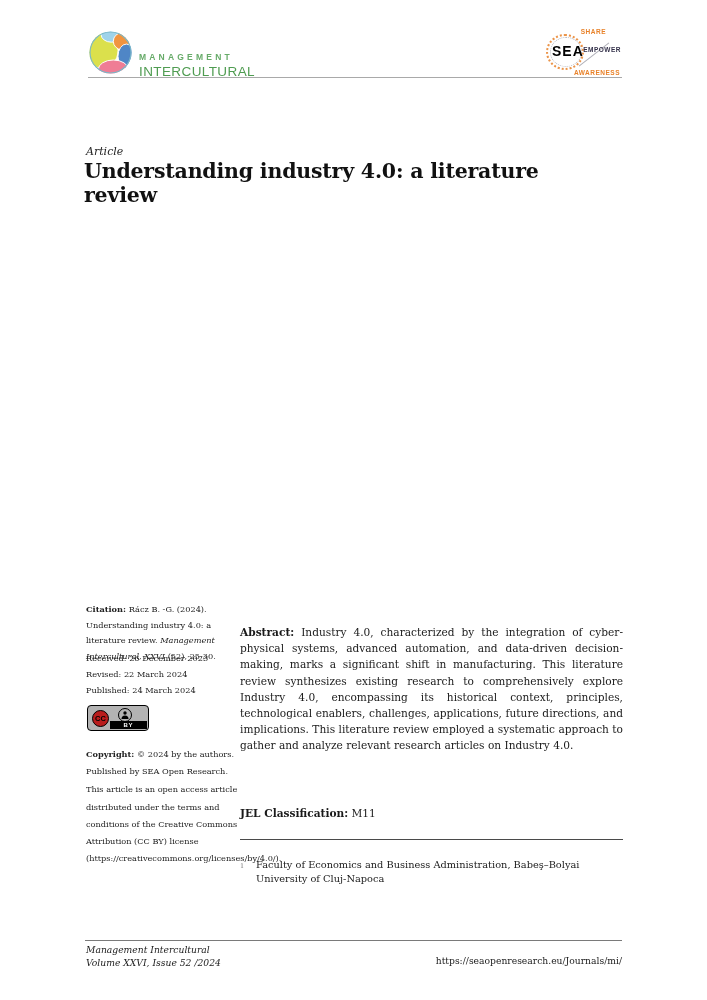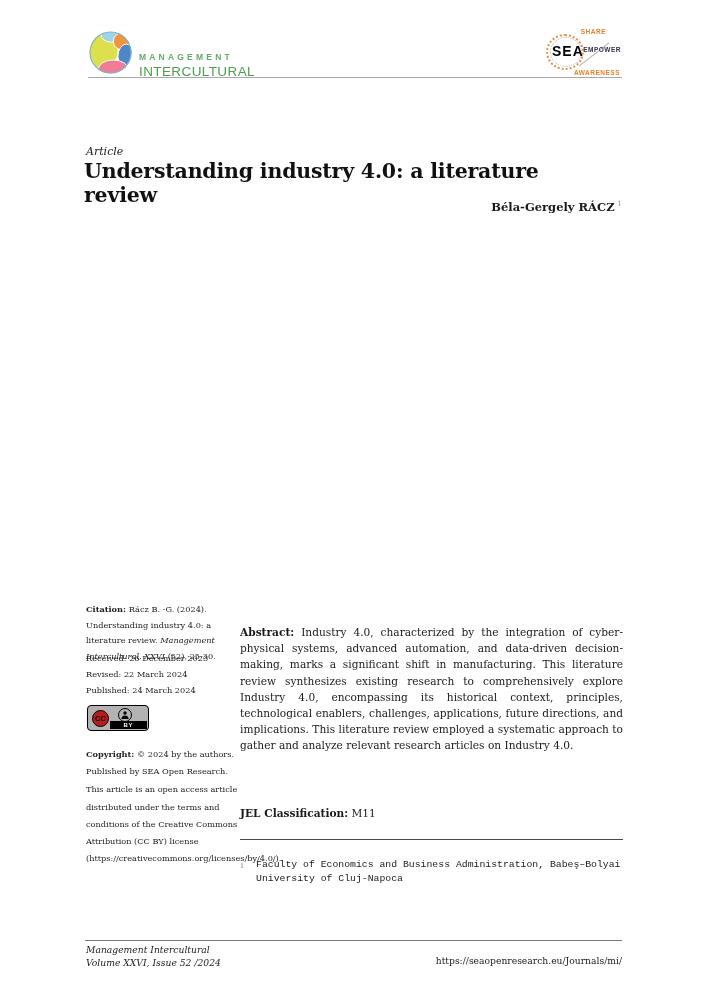--- a/index.html
+++ b/index.html
@@ -56,21 +56,21 @@
   .copyright { position:absolute; top:746px; left:86px; width:152px; line-height:17.2px; }
   .copyright p { margin-bottom:1px; }
 
   
   .abstract { position:absolute; top:624px; left:240px; width:383px; font-size:10.6px; line-height:16.2px; text-align:justify; }
   .keywords { position:absolute; top:777px; left:240px; width:383px; font-size:10.6px; }
   .jel { position:absolute; top:807px; left:240px; width:383px; font-size:10.6px; }
   .fn-rule { position:absolute; top:839px; left:240px; width:383px; border-top:1px solid #4a4a4a; }
   .footnote { position:absolute; top:858px; left:240px; width:383px; display:flex; font-size:9.8px; line-height:14px; }
   .footnote .fn-mark { font-size:6.5px; color:#777; width:16px; flex:0 0 16px; padding-top:1px; }
-  .footnote .fn-text { flex:1;font-family:Liberation Mono, monospace; }
+  .footnote .fn-text { flex:1; }
 
   
   .footer-rule { position:absolute; top:940px; left:85px; width:537px; border-top:1px solid #7a7a7a; }
   .footer-left { position:absolute; top:943px; left:86px; font-size:9.2px; font-style:italic; line-height:13px; }
   .footer-right { position:absolute; top:955px; left:85px; width:537px; text-align:right; font-size:9.2px; }
 
   .b { font-weight:bold; }
   .i { font-style:italic; }
 </style>
 </head>
@@ -110,23 +110,20 @@
     <span class="sea-acronym">SEA</span>
     <span class="sea-share">SHARE</span>
     <span class="sea-empower">EMPOWER</span>
     <span class="sea-awareness">AWARENESS</span>
   </div>
 
   <div class="header-rule"></div>
 
   <div class="article-kind">Article</div>
   <h1 class="paper-title">Understanding industry 4.0: a literature review</h1>
-  <div class="author-line">
-    <span>Béla-Gergely RÁCZ</span><sup>1</sup>
-  </div>
 
   <div class="leftcol citation">
     <span class="b">Citation:</span>
     <span>Rácz B. -G. (2024).  Understanding industry 4.0: a literature review.</span>
     <span class="i">Management Intercultural, XXVI</span>
     <span>(52), 25-30.</span>
   </div>
 
   <div class="leftcol dates">
     <div>Received: 26 December 2023</div>

